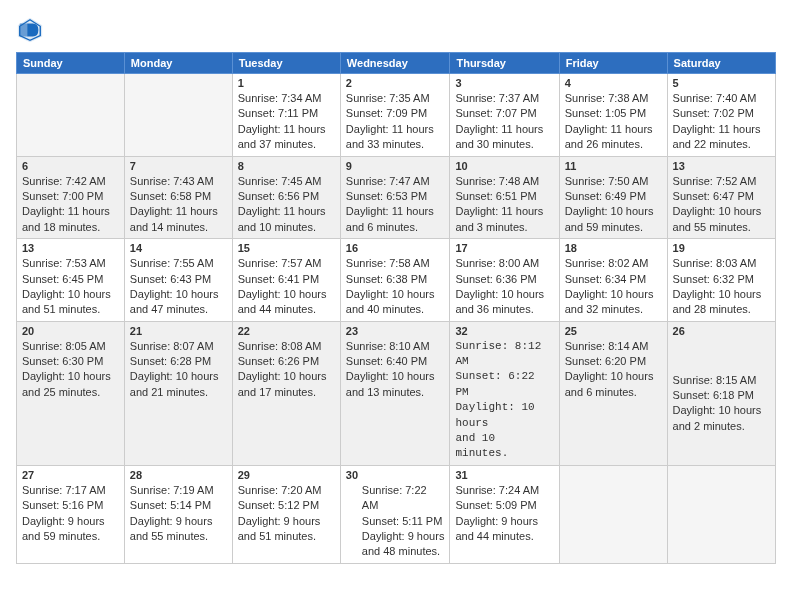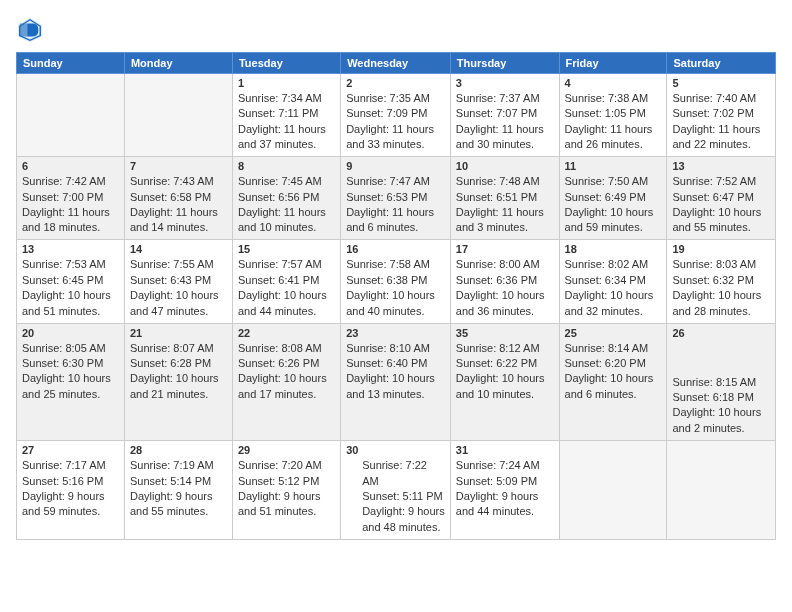--- a/index.html
+++ b/index.html
@@ -294,22 +294,22 @@
 and 17 minutes.</div>
           </td>
           <td>
             <div class="day-num">23</div>
             <div class="day-info" style="white-space: pre-line;">Sunrise: 8:10 AM
 Sunset: 6:40 PM
 Daylight: 10 hours
 and 13 minutes.</div>
           </td>
           <td>
-            <div class="day-num">35</div>
-            <div class="day-info" style="white-space: pre-line;">Sunrise: 8:12 AM
+            <div class="day-num">32</div>
+            <div class="day-info" style="white-space: pre-line; font-family: Liberation Mono, monospace;">Sunrise: 8:12 AM
 Sunset: 6:22 PM
 Daylight: 10 hours
 and 10 minutes.</div>
           </td>
           <td>
             <div class="day-num">25</div>
             <div class="day-info" style="white-space: pre-line;">Sunrise: 8:14 AM
 Sunset: 6:20 PM
 Daylight: 10 hours
 and 6 minutes.</div>

